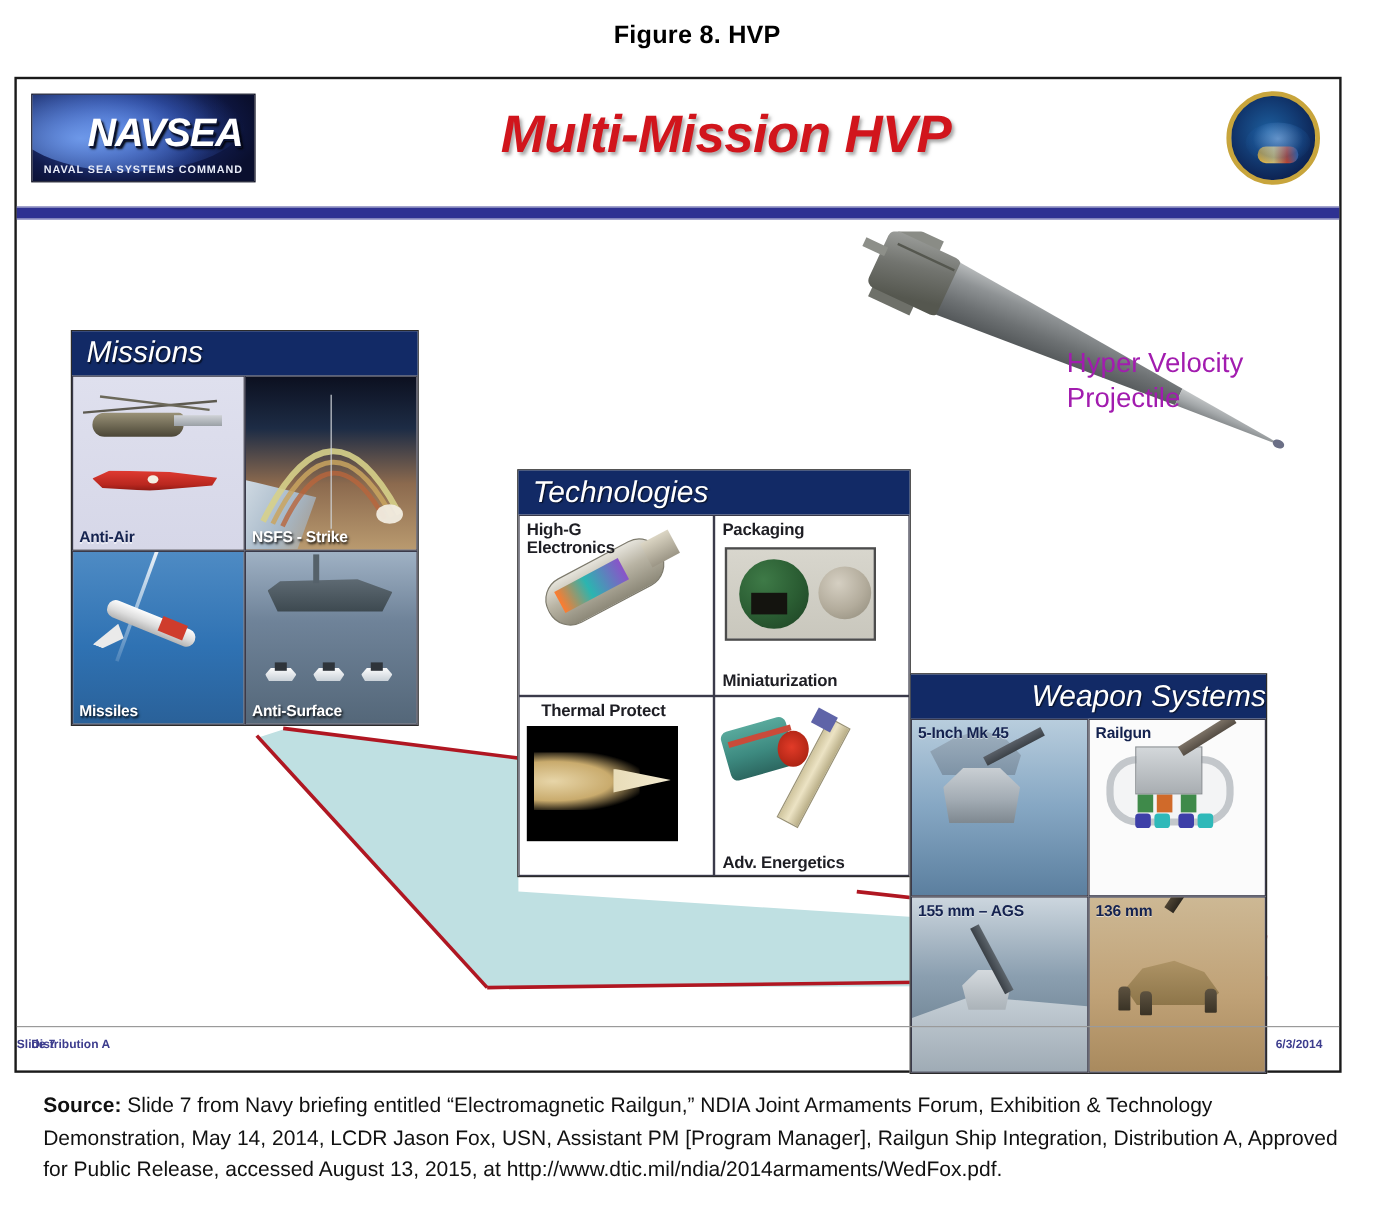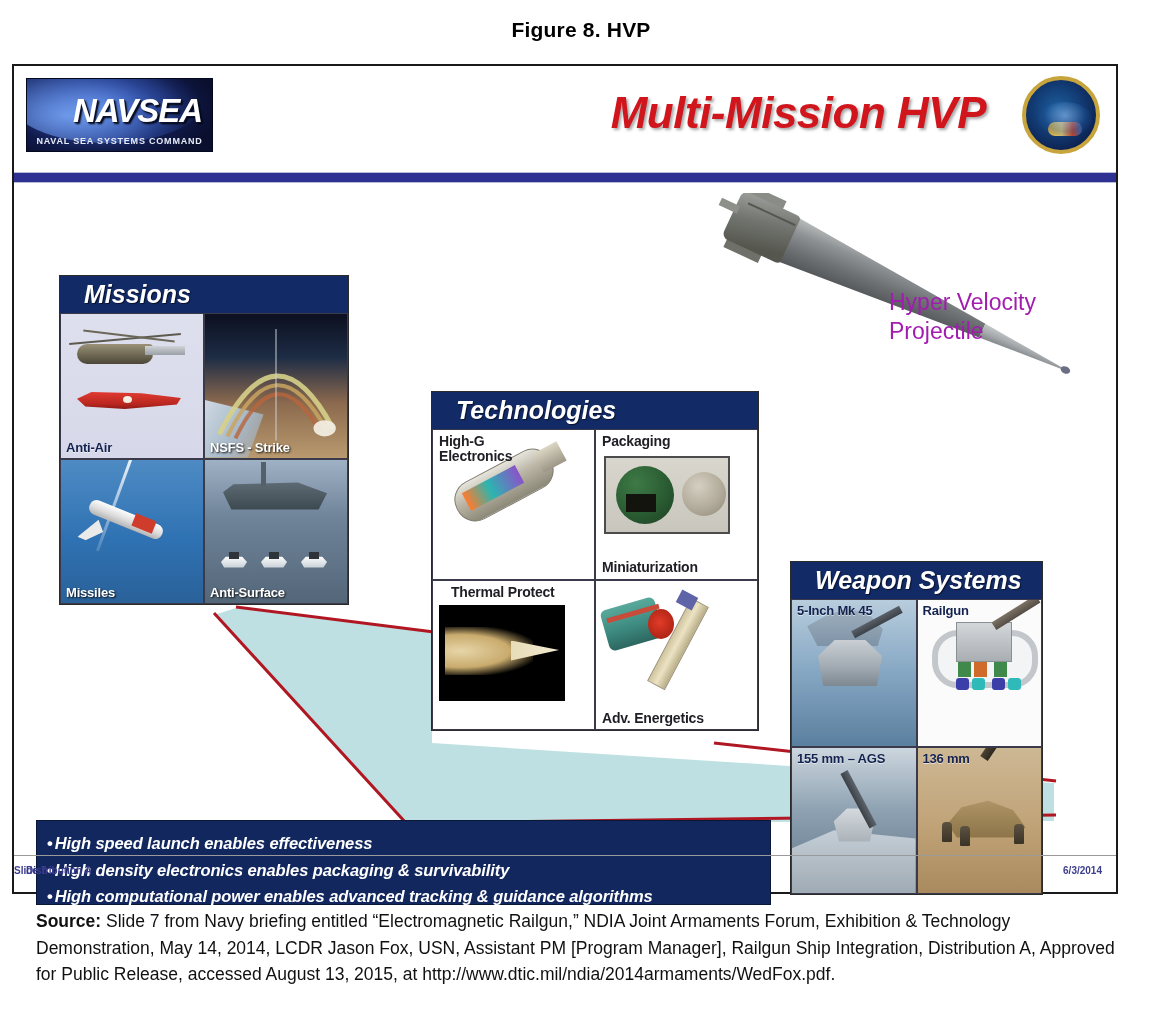--- a/index.html
+++ b/index.html
@@ -87,21 +87,21 @@
     font-size: 9px;
     font-weight: bold;
     letter-spacing: 0.8px;
     color: #e8ecf8;
   }
   #slide-title {
     position: absolute;
     left: 210px;
     right: 130px;
     top: 22px;
-    text-align: right;
+    text-align: center;
     font-size: 44px;
     font-weight: bold;
     font-style: italic;
     color: #d1151c;
     text-shadow: 2px 2px 3px rgba(120,120,120,.65);
     letter-spacing: -0.5px;
   }
   #navy-seal {
     position: absolute;
     right: 16px;
@@ -163,24 +163,24 @@
     position: absolute;
     background: #ffffff;
     border: 1px solid #2b2b2b;
     box-sizing: border-box;
   }
   .panel-header {
     height: 37px;
     background: #122a66;
     color: #ffffff;
     font-style: italic;
-    font-weight: bold;
+    font-weight: normal;
     font-size: 25px;
     line-height: 37px;
-    padding-left: 24px;
+    padding-left: 12px;
     box-sizing: border-box;
     text-shadow: 1px 1px 1px rgba(0,0,0,.6);
     overflow: hidden;
     white-space: nowrap;
   }
   .cell-grid {
     display: grid;
     grid-template-columns: 1fr 1fr;
     grid-template-rows: 1fr 1fr;
   }
@@ -411,24 +411,25 @@
     border: 1px solid #9a9274;
   }
   .ener-bar-cap {
     position: absolute; left: 82px; top: 12px;
     width: 18px; height: 14px; background: #5f64a8;
     transform: rotate(28deg);
   }
 
   
   #weapons-panel {
-    left: 776px;
+    left: 744px;
     top: 378px;
-    width: 253px;
+    width: 298px;
     height: 334px;
+    text-align: right;
   }
   #weapons-grid { height: 295px; }
   .gunsea-bg { background: linear-gradient(180deg, #b8cddd 0%, #87a8c4 48%, #5b7f9f 100%); }
   .white-bg  { background: #fbfbfb; }
   .coldsea-bg{ background: linear-gradient(180deg, #ccd6de 0%, #8b9fb0 45%, #5f7484 100%); }
   .desert-bg { background: linear-gradient(180deg, #cdb894 0%, #c0a277 55%, #a98a5e 100%); }
 
   .mk45 {
     position: absolute; left: 26px; top: 36px;
     width: 64px; height: 50px;
@@ -786,25 +787,20 @@
           <div class="howitzer-barrel"></div>
           <div class="crew" style="left:24px;top:74px;"></div>
           <div class="crew" style="left:42px;top:78px;"></div>
           <div class="crew" style="left:96px;top:76px;"></div>
           <div class="cell-label top dark">136 mm</div>
         </div>
 
       </div>
     </div>
 
-    <div id="bullets-box">
-      <div class="bullet-line">High speed launch enables effectiveness</div>
-      <div class="bullet-line">High density electronics enables packaging &amp; survivability</div>
-      <div class="bullet-line">High computational power enables advanced tracking &amp; guidance algorithms</div>
-    </div>
 
     <div id="slide-footer">
       <div class="footer-text" id="footer-left">Distribution A</div>
       <div class="footer-text" id="footer-center">Slide 7</div>
       <div class="footer-text" id="footer-right">6/3/2014</div>
     </div>
 
   </div>
 </div>
 

